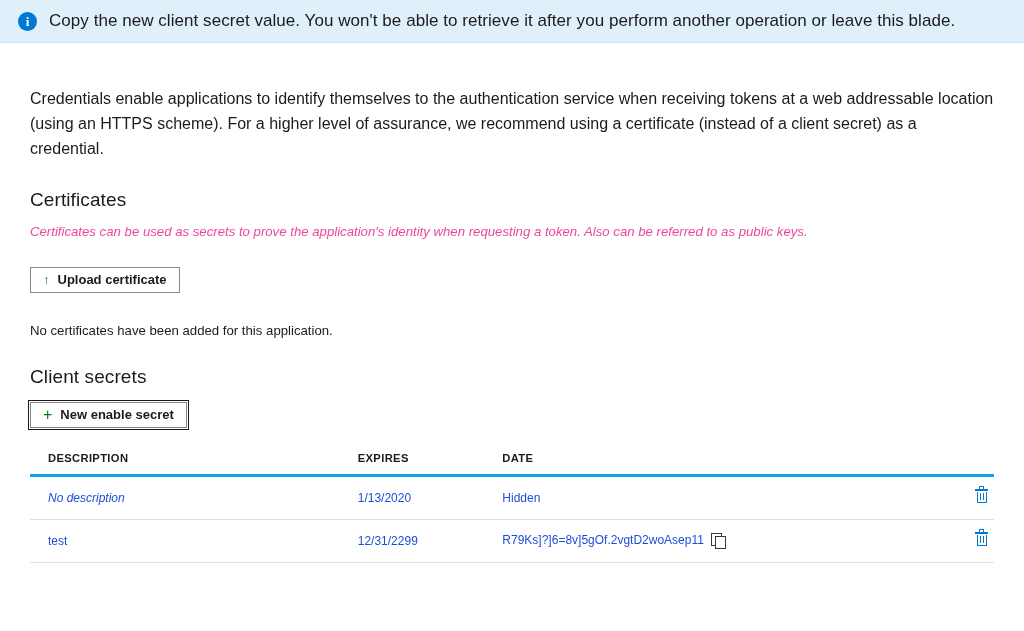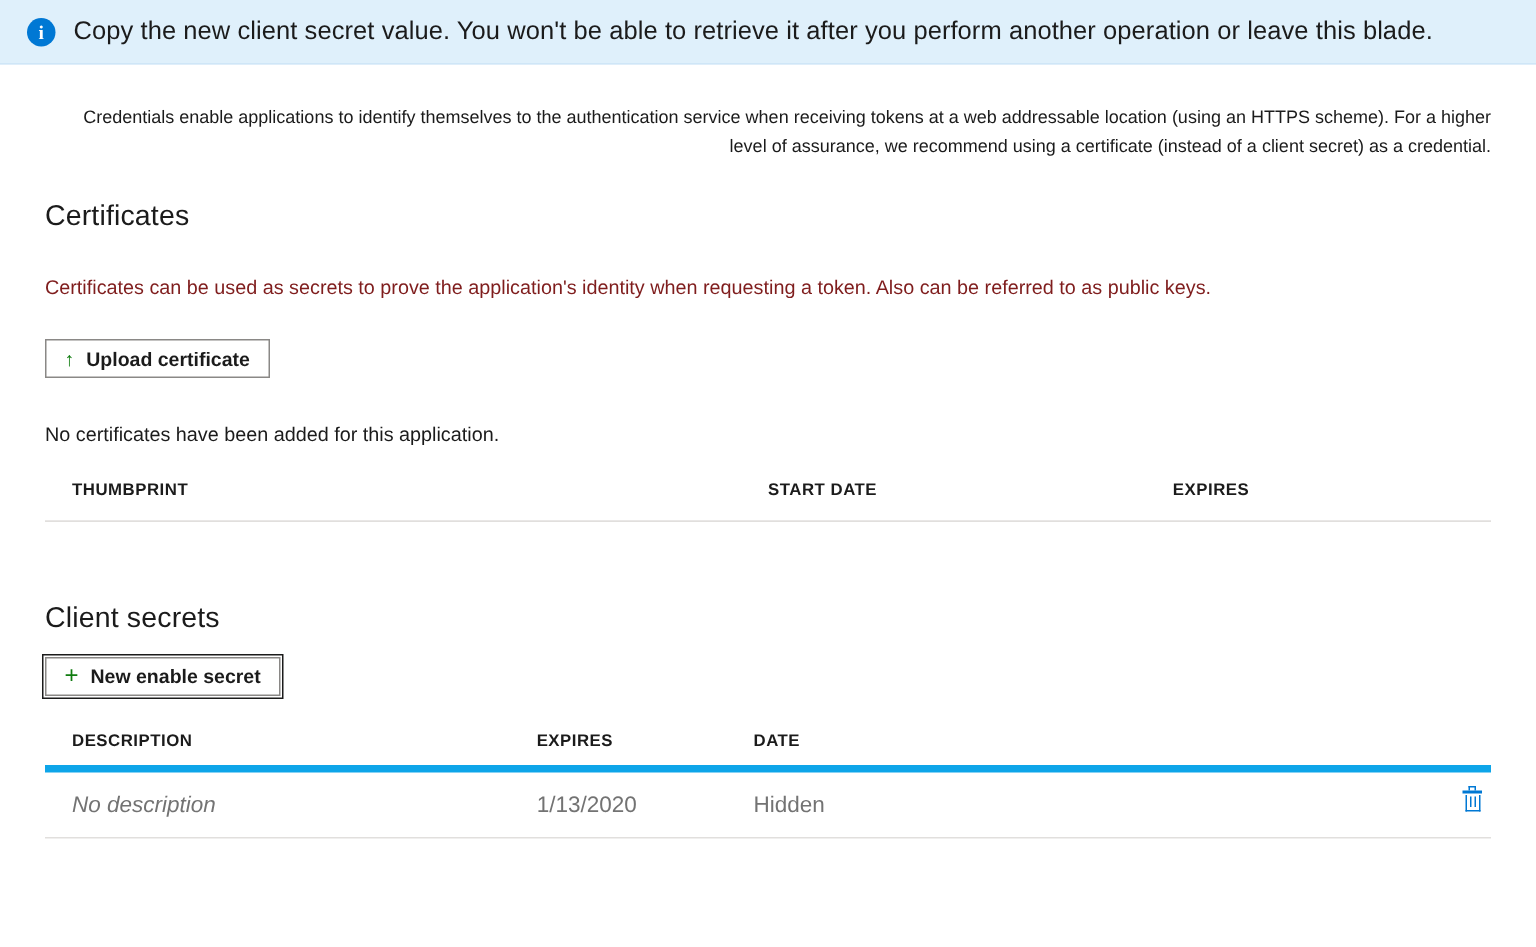--- a/index.html
+++ b/index.html
@@ -49,39 +49,39 @@
     font-size: 17px;
     color: #1b1b1b;
     letter-spacing: 0.05px;
   }
 
   
   .content {
     padding: 0 30px;
   }
   .intro {
-    margin-top: 26px;
-    font-size: 12px;
+    margin-top: 44px;
+    font-size: 16px;
     line-height: 1.55;
     color: #1b1b1b;
     max-width: 975px;
-    text-align: right;
   }
 
   h2.section-title {
     font-size: 19px;
     font-weight: 400;
     color: #1b1b1b;
     margin: 28px 0 0 0;
     letter-spacing: 0.1px;
   }
   .section-desc {
     font-size: 13.2px;
-    color: #7f1d1d;
-    margin-top: 28px;
+    color: #ec4899;
+    margin-top: 13px;
+    font-style: italic;
   }
 
   
   .cmd-btn {
     display: inline-flex;
     align-items: center;
     gap: 8px;
     height: 26px;
     padding: 0 12px;
     margin-top: 14px;
@@ -123,25 +123,25 @@
     margin-top: 16px;
     table-layout: fixed;
   }
   table.grid th {
     text-align: left;
     font-size: 11.2px;
     font-weight: bold;
     letter-spacing: 0.35px;
     color: #1b1b1b;
     padding: 8px 0 10px 0;
-    border-bottom: 5px solid #0ea5e9;
+    border-bottom: 3px solid #0ea5e9;
   }
   table.grid td {
-    font-size: 15px;
-    color: #737373;
+    font-size: 12px;
+    color: #1d4ed8;
     padding: 12px 0;
     border-bottom: 1px solid #e1dfdd;
     vertical-align: middle;
   }
   .cert-table th:nth-child(1) { width: 50%; padding-left: 18px; }
   .cert-table th:nth-child(2) { width: 28%; }
   .cert-table th:nth-child(3) { width: 22%; }
   .cert-table { margin-top: 22px; }
   .cert-table thead th { border-bottom: 1px solid #e1dfdd; padding-bottom: 14px; }
   .cert-table .spacer-row td { border-bottom: none; height: 26px; padding: 0; }
@@ -248,36 +248,20 @@
     <h2 class="section-title">Certificates</h2>
     <p class="section-desc">Certificates can be used as secrets to prove the application's identity when requesting a token. Also can be referred to as public keys.</p>
 
     <button class="cmd-btn">
       <span class="glyph-upload">↑</span>
       <span>Upload certificate</span>
     </button>
 
     <p class="empty-note">No certificates have been added for this application.</p>
 
-    <table class="grid cert-table">
-      <thead>
-        <tr>
-          <th>THUMBPRINT</th>
-          <th>START DATE</th>
-          <th>EXPIRES</th>
-        </tr>
-      </thead>
-      <tbody>
-        <tr class="spacer-row">
-          <td></td>
-            <td></td>
-            <td></td>
-        </tr>
-      </tbody>
-    </table>
 
     
     <h2 class="section-title">Client secrets</h2>
 
     <button class="cmd-btn focused">
       <span class="glyph-plus">+</span>
       <span>New enable secret</span>
     </button>
 
     <table class="grid secrets-table">
@@ -297,19 +281,34 @@
             <div class="value-cell">
               <span>Hidden</span>
             </div>
           </td>
           <td>
             <span class="delete-icon">
               <span class="handle"></span><span class="lid"></span><span class="can"></span>
             </span>
           </td>
         </tr>
+        <tr>
+          <td>test</td>
+          <td>12/31/2299</td>
+          <td>
+            <div class="value-cell">
+              <span>R79Ks]?]6=8v]5gOf.2vgtD2woAsep11</span>
+              <span class="copy-icon"></span>
+            </div>
+          </td>
+          <td>
+            <span class="delete-icon">
+              <span class="handle"></span><span class="lid"></span><span class="can"></span>
+            </span>
+          </td>
+        </tr>
       </tbody>
     </table>
 
   </div>
 
   <div class="edge-accent" style="top:44px;height:587px;"></div>
 </div>
 
 </body></html>

